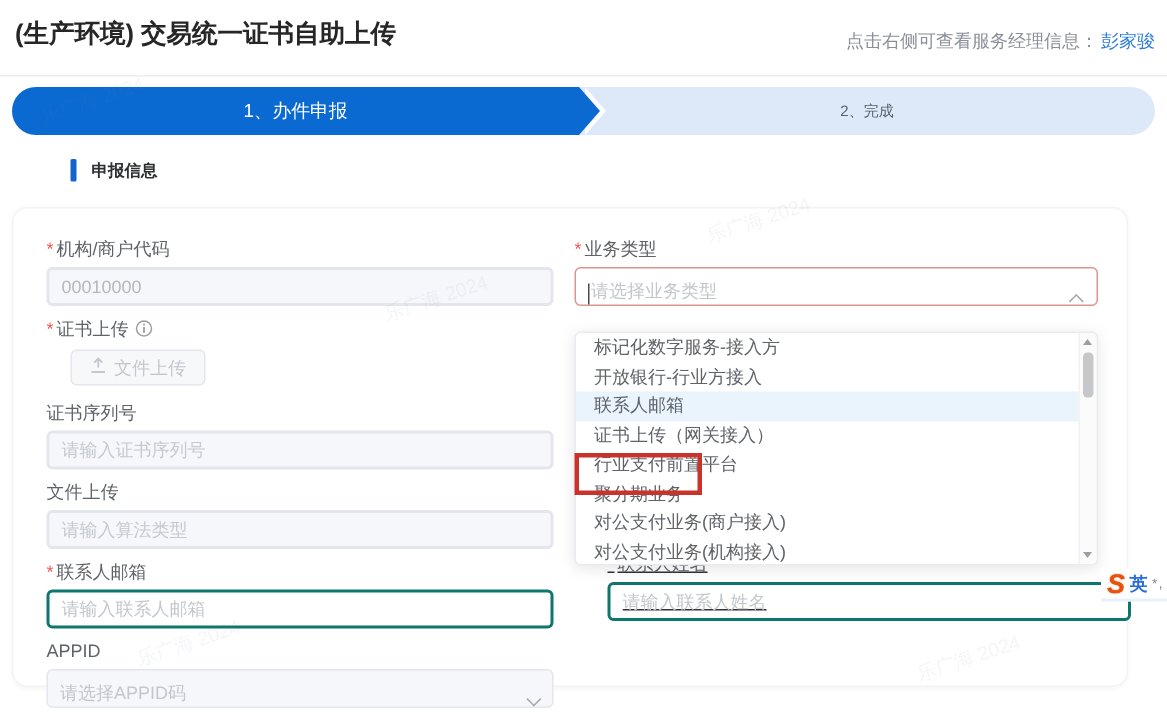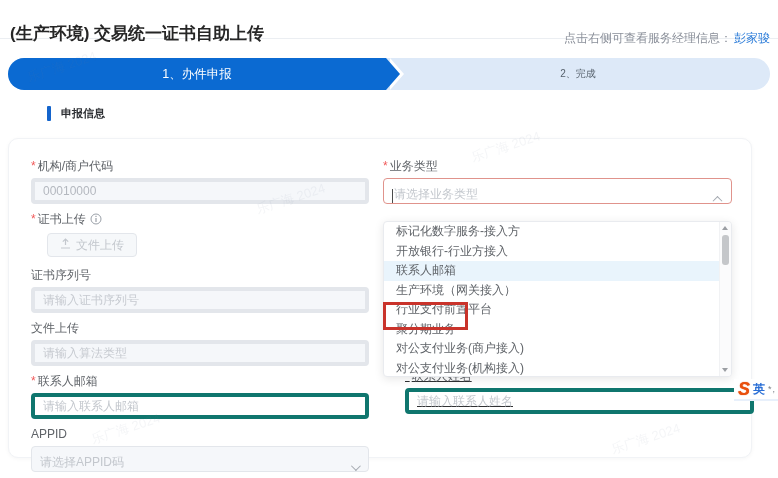--- a/index.html
+++ b/index.html
@@ -3,21 +3,21 @@
 <meta charset="utf-8">
 <style>
   * { box-sizing: border-box; margin: 0; padding: 0; }
   html,body { width:778px; height:478px; }
   body {
     font-family: "Liberation Sans", "DejaVu Sans", sans-serif;
     background:#fff; position:relative; overflow:hidden; color:#303133;
   }
 
   
-  .header { position:absolute; top:0; left:0; right:0; height:28px; border-bottom:1px solid #ebeef2; background:#fff;margin-top:11px; }
+  .header { position:absolute; top:0; left:0; right:0; height:51px; border-bottom:1px solid #ebeef2; background:#fff; }
   .page-title { position:absolute; left:10px; top:11px; font-size:17px; font-weight:700; color:#262626; }
   .manager { position:absolute; right:8px; top:19px; font-size:12px; color:#8a8f99; white-space:nowrap; }
   .manager a { color:#2b7cd9; text-decoration:none; margin-left:2px; cursor:pointer; }
 
   
   .stepper { position:absolute; left:8px; right:8px; top:58px; height:32px; background:#dde9f8; border-radius:16px; display:flex; overflow:visible; }
   .step1 { width:378px; background:#0b6ad2; border-radius:16px 0 0 16px; color:#fff;
            display:flex; align-items:center; justify-content:center; font-size:12.5px; position:relative; z-index:2; }
   .step1::before { content:""; position:absolute; left:100%; margin-left:4px; top:0; width:0; height:0;
                    border-top:16px solid transparent; border-bottom:16px solid transparent; border-left:14px solid #ffffff; }
@@ -31,21 +31,21 @@
 
   
   .card { position:absolute; left:8px; top:138px; width:744px; height:320px; background:#fff;
           border:1px solid #f1f3f6; border-radius:10px; box-shadow:0 1px 4px rgba(0,0,0,.04); }
   .col { position:absolute; top:20px; }
   .col-left  { left:22px;  width:338px; }
   .col-right { left:374px; width:349px; }
   .group { margin-bottom:8px; }
   .flabel { display:block; font-size:12px; line-height:14px; color:#5f6368; margin-bottom:5px; }
   .req { color:#f05a5a; margin-right:2px; }
-  .ipt { display:block; width:100%; height:26px; border:4px solid #0f766e; border-radius:4px;
+  .ipt { display:block; width:100%; height:26px; border:2px solid #0f766e; border-radius:4px;
          font-size:12px; padding:0 8px; color:#606266; background:#fff; outline:none;
          font-family:"Liberation Sans","DejaVu Sans",sans-serif; }
   .ipt::placeholder { color:#c3c7cd; }
   .ipt:disabled, .ipt.disabled { background:#f5f7fa; border-color:#e3e6eb; color:#b4b8bf; }
   .ipt.disabled::placeholder { color:#c6cad0; }
 
   .info-icon { display:inline-block; vertical-align:-2px; margin-left:4px; }
 
   .upload-btn { height:24px; padding:0 12px; border:1px solid #e3e6eb; background:#f6f8fa; border-radius:4px;
                 color:#c3c7cd; font-size:12px; display:inline-flex; align-items:center; gap:5px;margin-left:16px; }
@@ -177,21 +177,21 @@
         <span class="select-ph">请选择业务类型</span>
         <span class="chev up"></span>
       </div>
     </div>
   </div>
 
   <div class="dropdown">
     <div class="dd-item">标记化数字服务-接入方</div>
     <div class="dd-item">开放银行-行业方接入</div>
     <div class="dd-item hl">联系人邮箱</div>
-    <div class="dd-item">生产环境（网关接入）</div>
+    <div class="dd-item">证书上传（网关接入）</div>
     <div class="dd-item">行业支付前置平台</div>
     <div class="dd-item">聚分期业务</div>
     <div class="dd-item">对公支付业务(商户接入)</div>
     <div class="dd-item">对公支付业务(机构接入)</div>
     <div class="dd-scroll">
       <span class="dd-arrow up"></span>
       <span class="dd-thumb"></span>
       <span class="dd-arrow down"></span>
     </div>
   </div>

